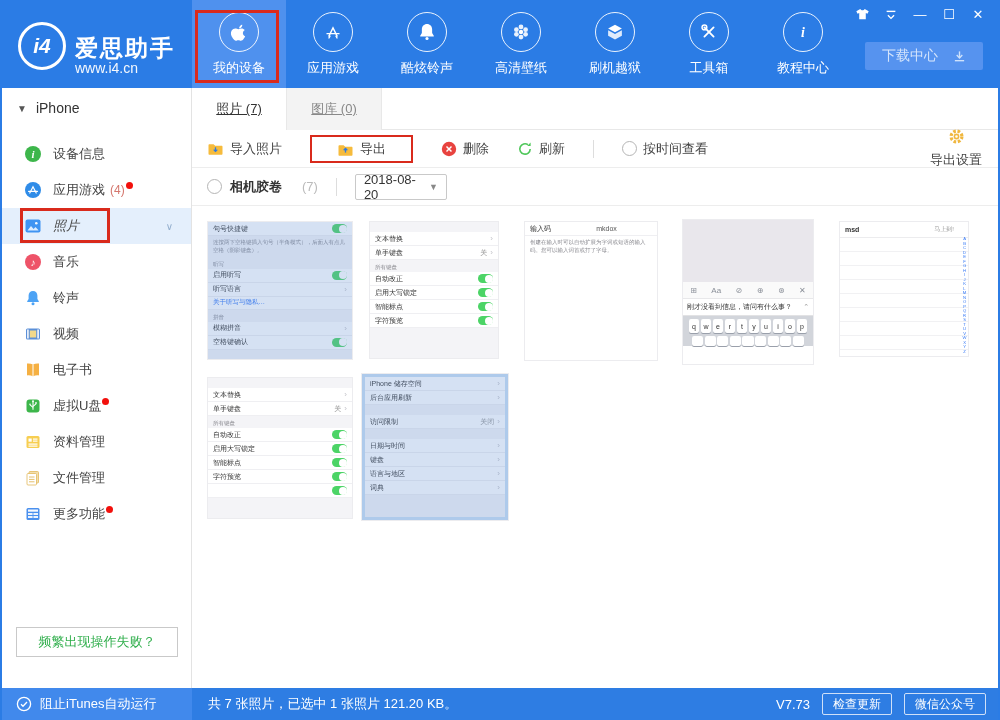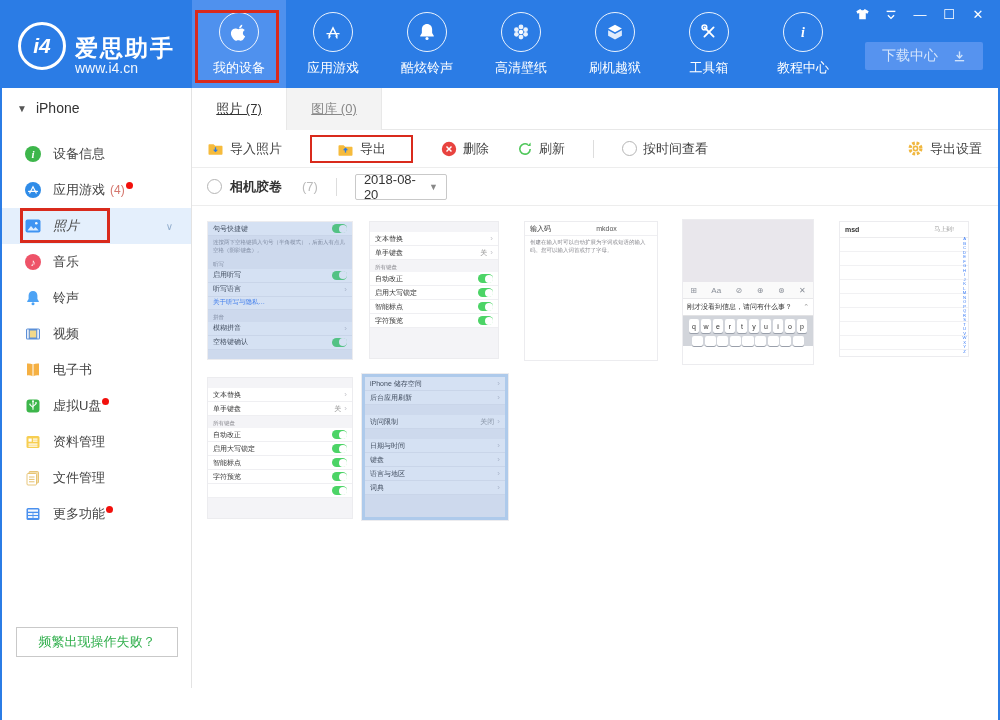--- a/index.html
+++ b/index.html
@@ -61,21 +61,21 @@
          font-size:13px; color:#888; background:#f3f3f3; border-right:1px solid #e8e8e8;
          cursor:pointer;text-decoration:underline; }
   .tab.active { background:#fff; color:#333; }
   .toolbar { height:38px; border-bottom:1px solid #ededed; display:flex; align-items:center;
              padding:0 18px 0 15px; gap:28px; font-size:13px; color:#444; }
   .tbtn { display:flex; align-items:center; gap:6px; cursor:pointer; }
   .red2 { border:2.5px solid #d92a1c; padding:3px 25px; gap:6px;align-items:flex-end; }
   .vdiv { width:1px; height:18px; background:#ddd; }
   .radio { width:15px; height:15px; border:1px solid #b5b5b5; border-radius:50%; background:#fff;
            flex:0 0 auto; cursor:pointer; }
-  .tb-right { margin-left:auto; display:flex; align-items:center; gap:6px; cursor:pointer; }
+  .tb-right { margin-left:auto; display:flex; align-items:center; gap:6px; cursor:pointer;flex-direction:column; }
   .filterbar { height:38px; border-bottom:1px solid #ededed; display:flex; align-items:center;
                padding-left:15px; font-size:13px; color:#333; }
   .f-lb { font-weight:bold; margin-left:8px; }
   .f-cnt { color:#bbb; margin-left:20px; }
   .filterbar .vdiv { margin:0 18px; }
   .dateselect { width:92px; height:26px; border:1px solid #c9c9c9; border-radius:2px; display:flex;
                 align-items:center; justify-content:space-between; padding:0 8px; font-size:13px;
                 color:#333; cursor:pointer; background:#fff; }
   .ds-arrow { color:#888; font-size:9px; }
 
@@ -669,14 +669,29 @@
             <div class="ch">›</div>
           </div>
           <div class="irow">
             <div class="lb">词典</div>
             <div class="ch">›</div>
           </div>
         </div>
       </div>
   </div>
 
+  <div class="statusbar">
+    <div class="sb-left">
+      <svg width="16" height="16" viewBox="0 0 16 16">
+          <circle cx="8" cy="8" r="6.6" fill="none" stroke="#fff" stroke-width="1.3"></circle>
+          <path d="M5 8.2l2 2 4-4.2" fill="none" stroke="#fff" stroke-width="1.3"></path>
+        </svg>
+      <span>阻止iTunes自动运行</span>
+    </div>
+    <div class="sb-main">
+      <span>共 7 张照片，已选中 1 张照片 121.20 KB。</span>
+      <span class="sb-ver">V7.73</span>
+      <span class="sb-btn">检查更新</span>
+      <span class="sb-btn">微信公众号</span>
+    </div>
+  </div>
 
 </div>
 
 </body></html>

